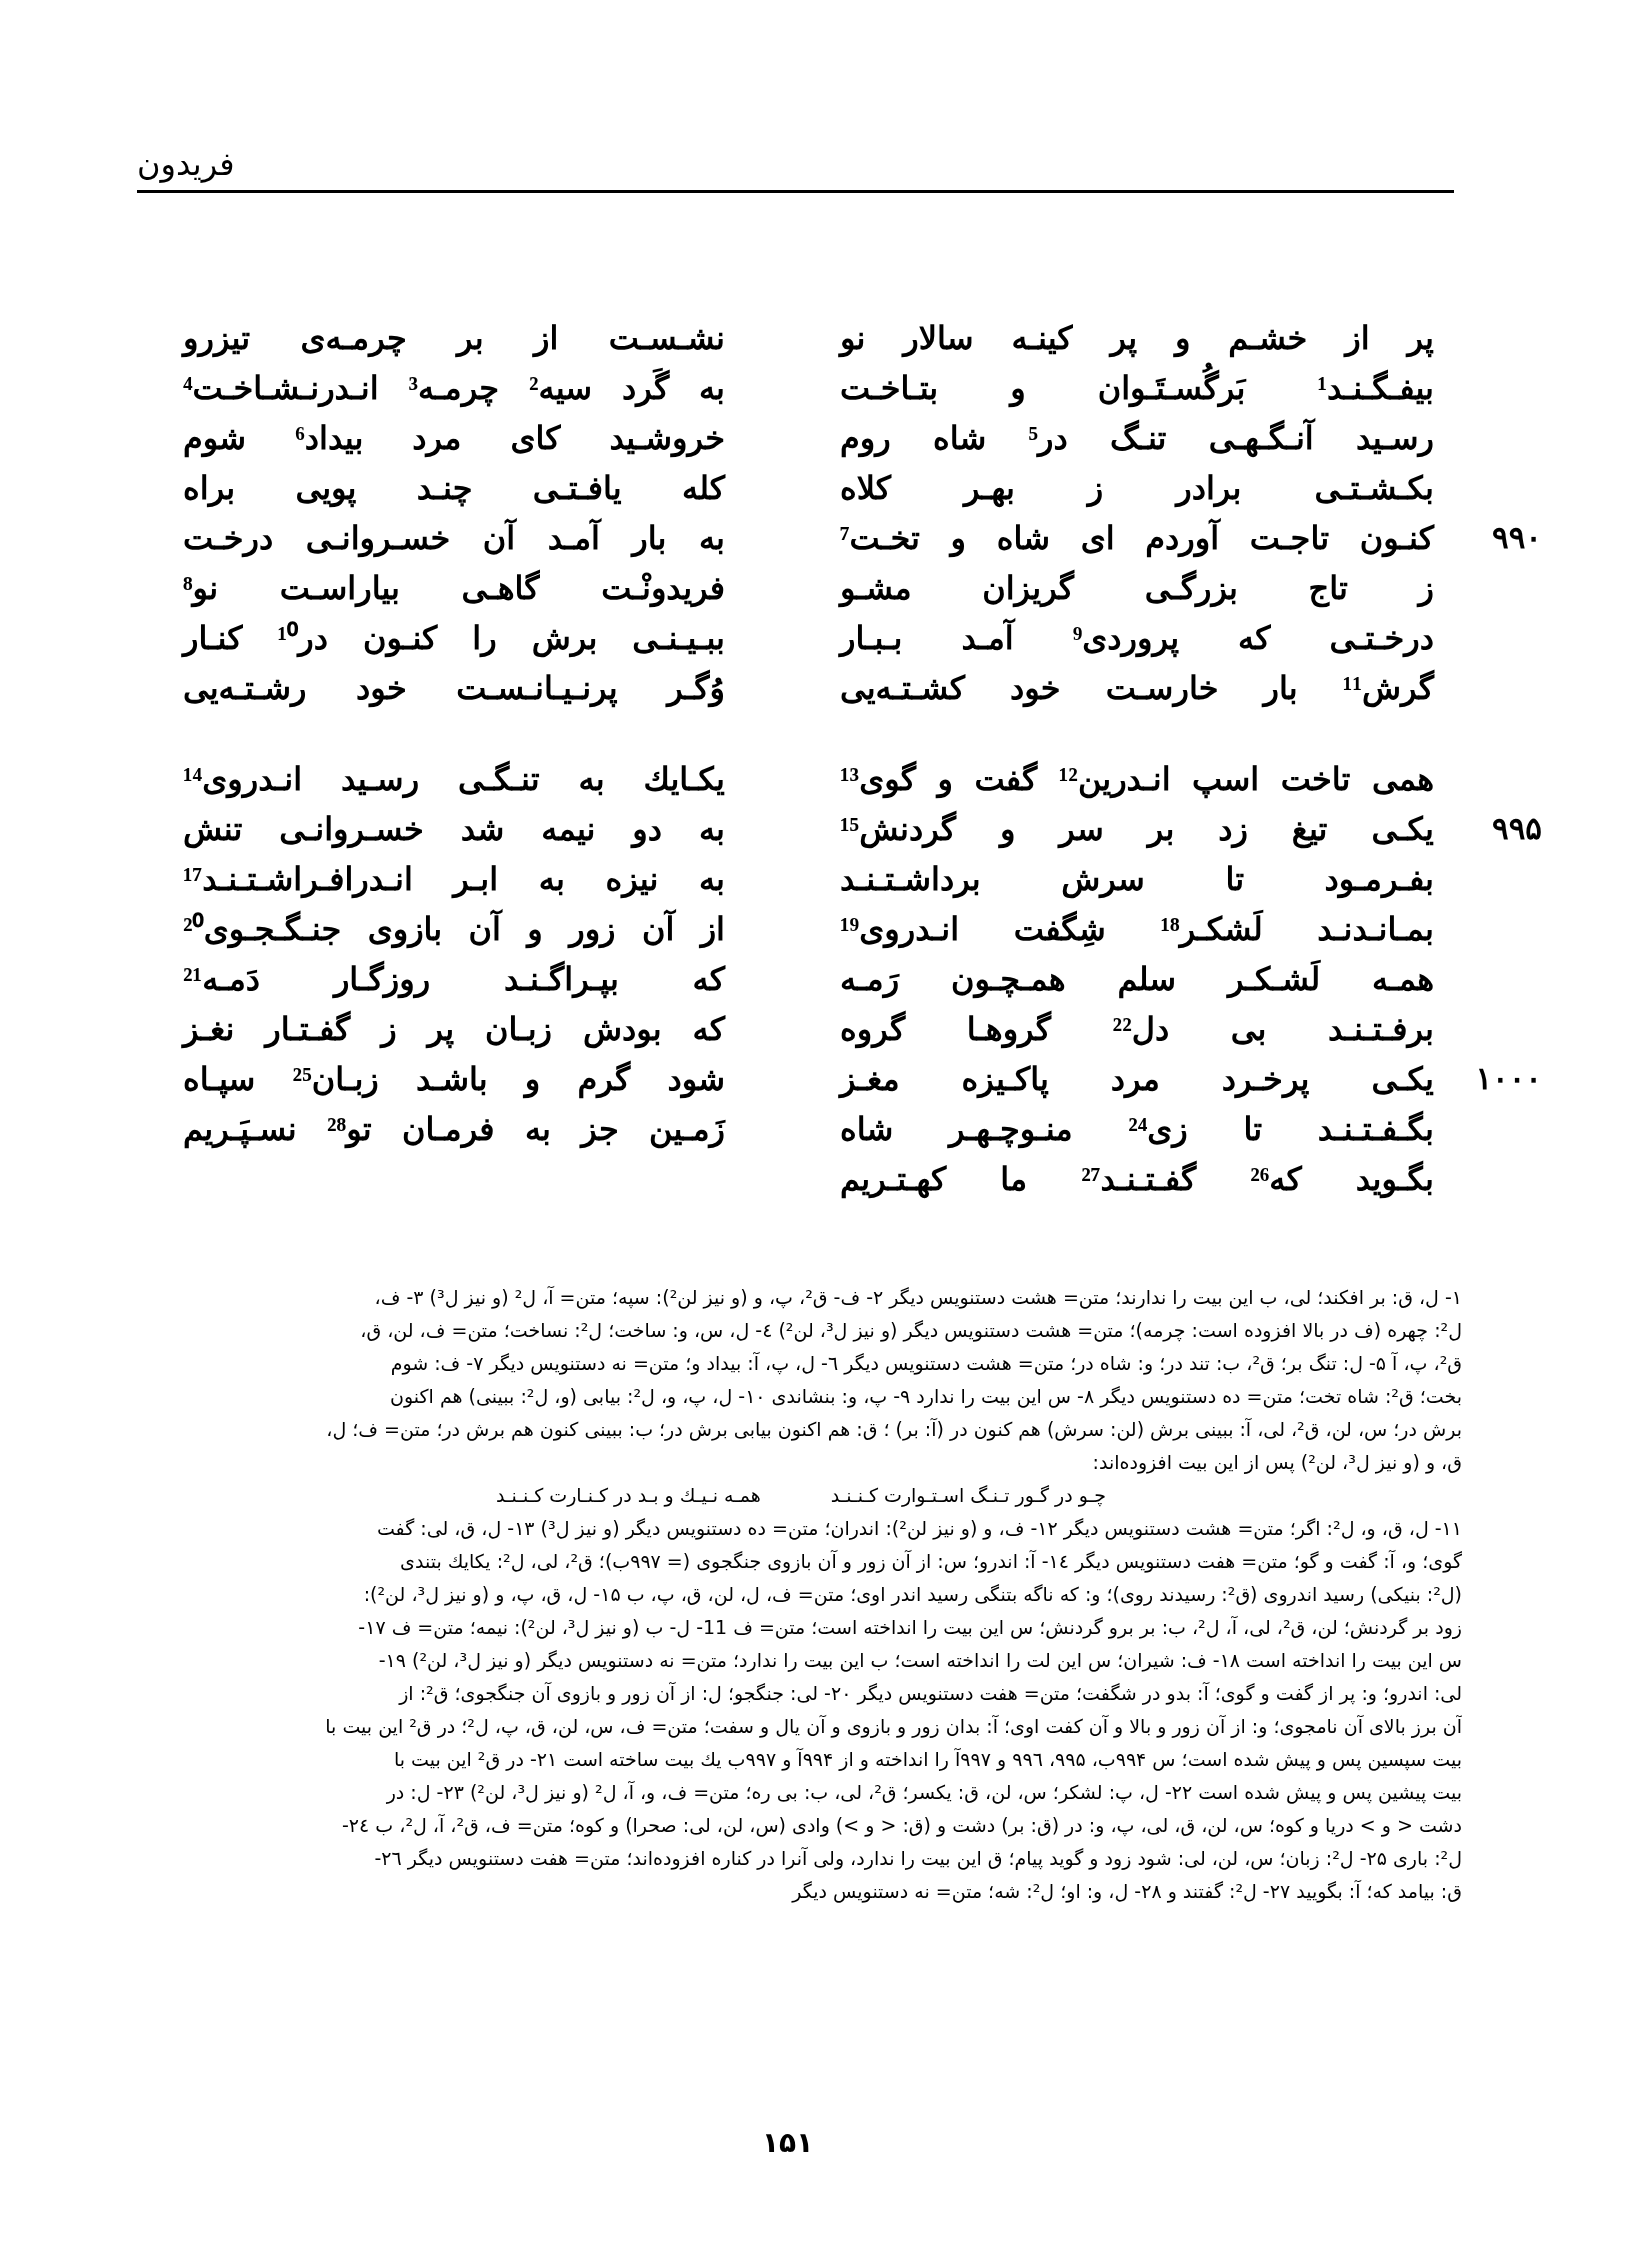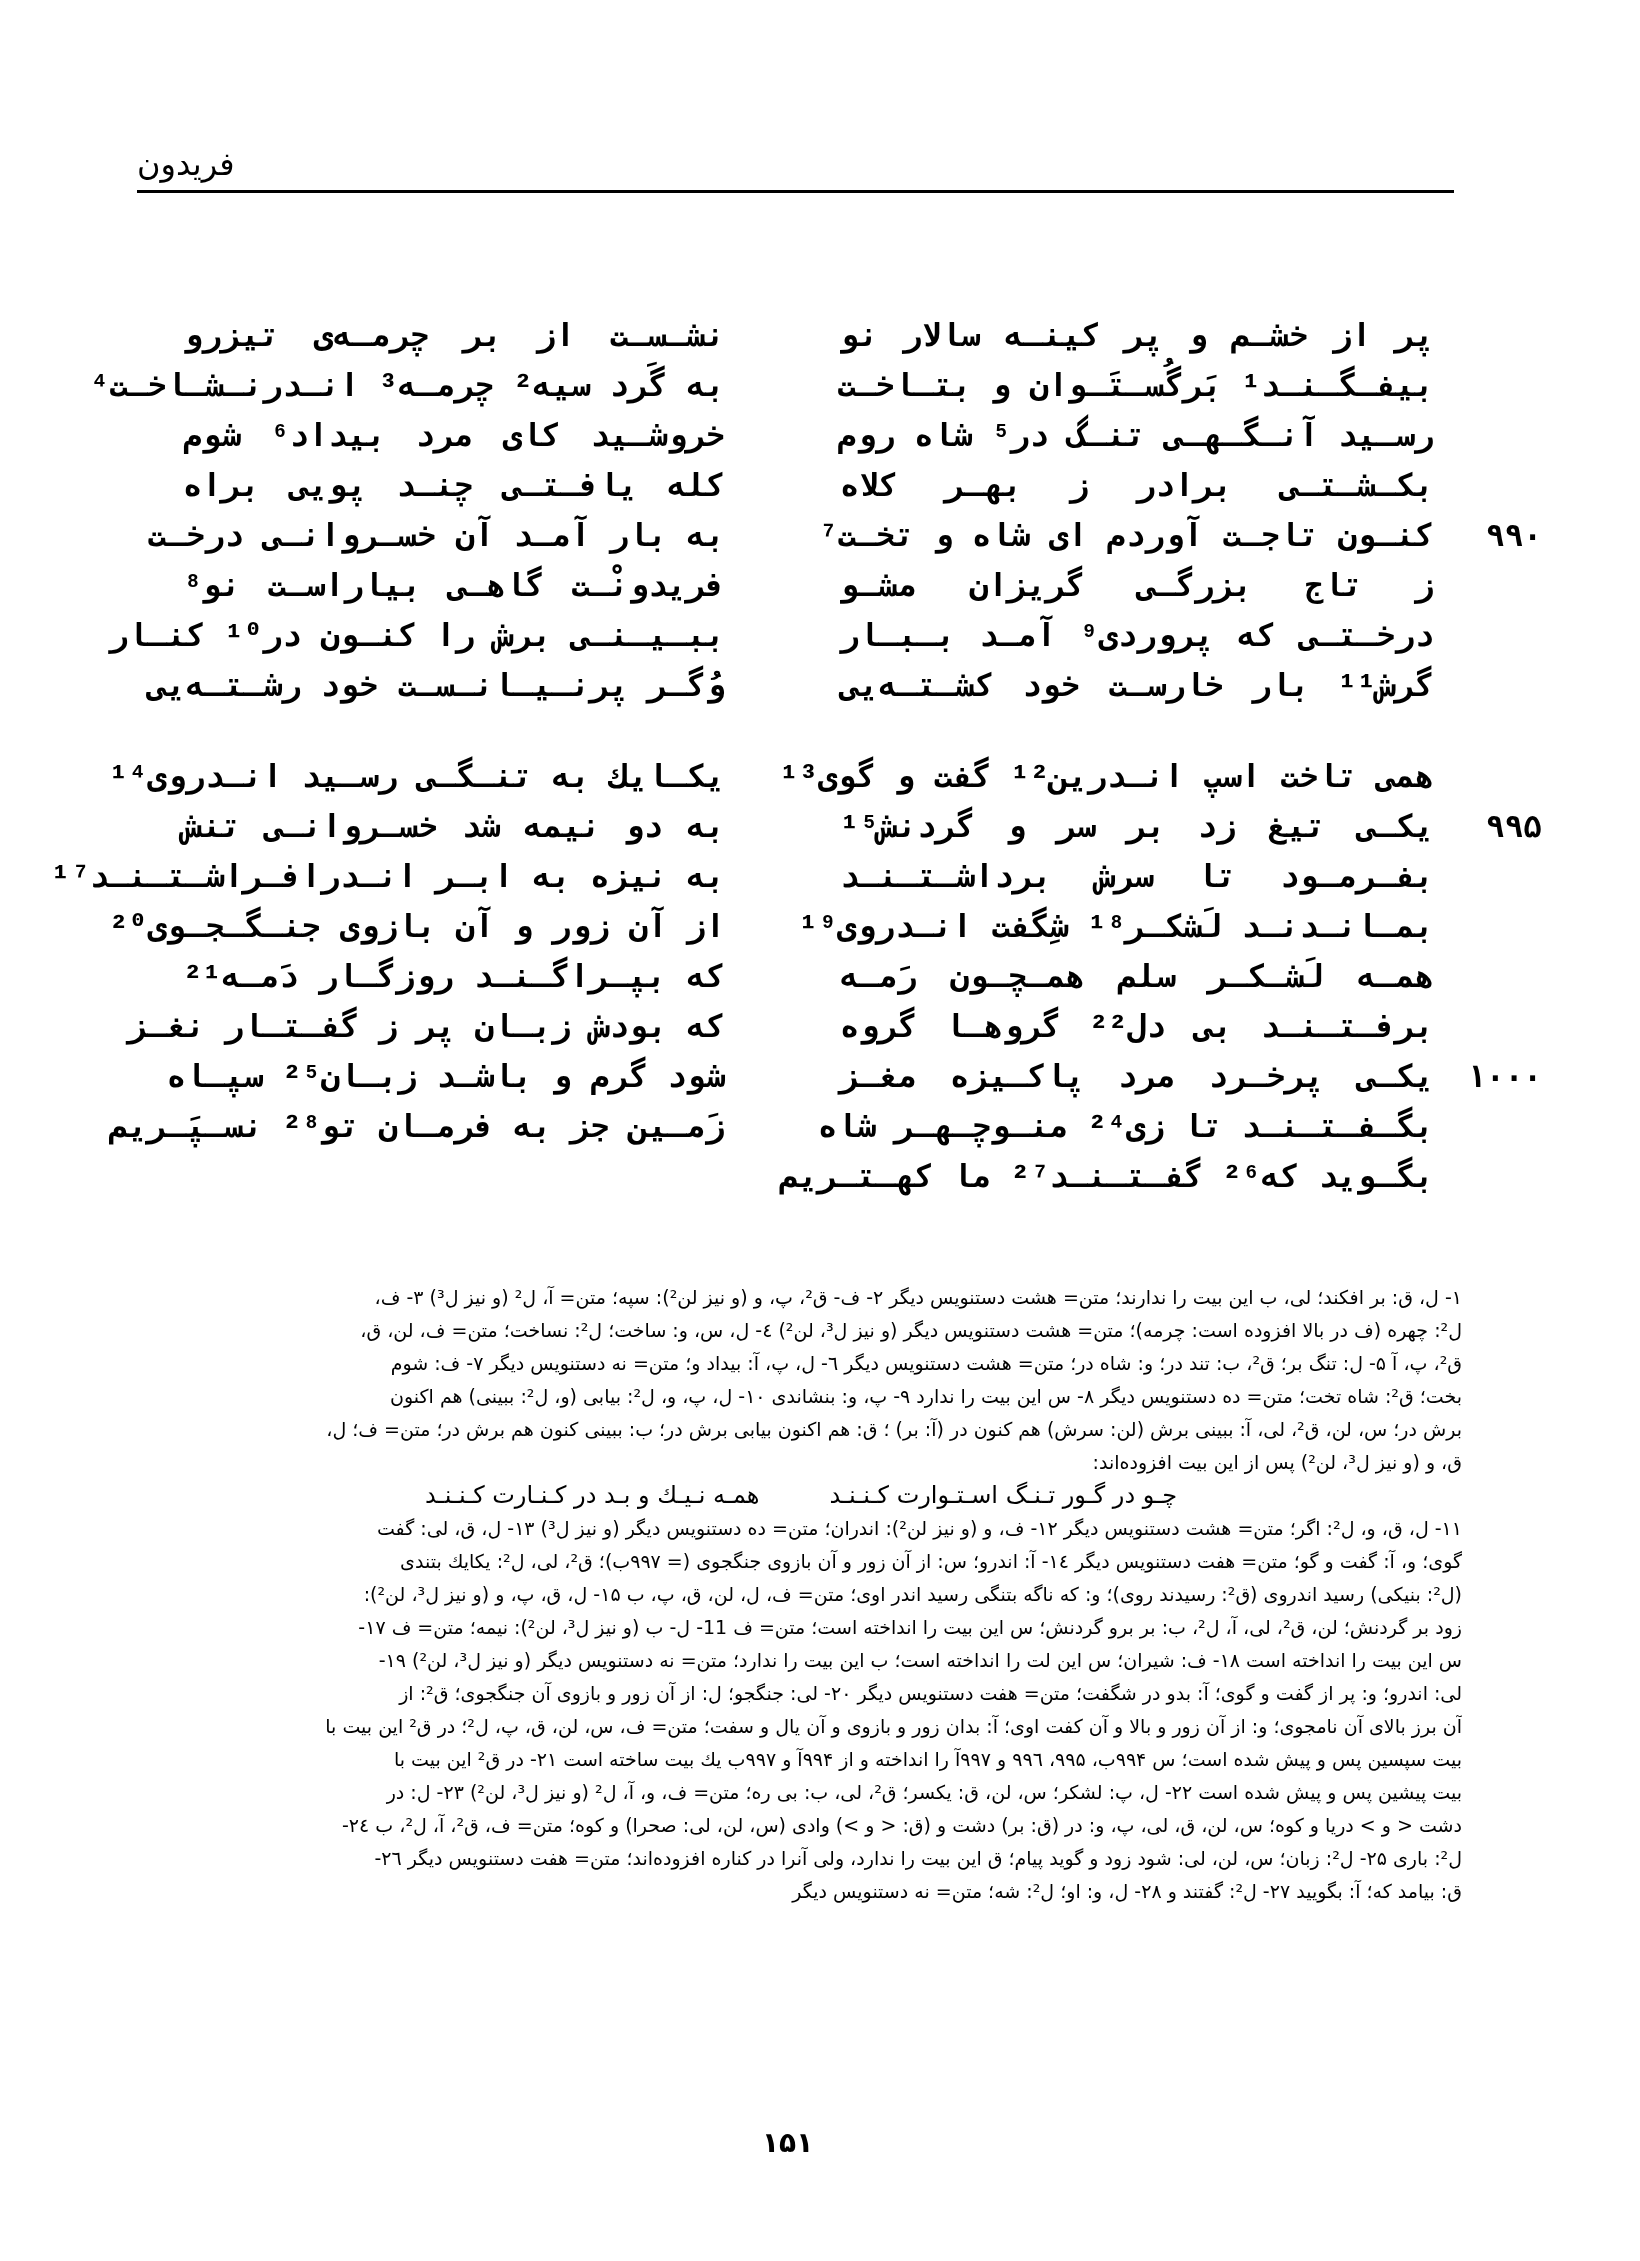--- a/index.html
+++ b/index.html
@@ -11,41 +11,41 @@
   .header-title {
     position: absolute; left: 137px; top: 145px;
     font-size: 32px; font-weight: normal; direction: rtl;
     font-family: "DejaVu Sans", sans-serif;
   }
   .header-rule {
     position: absolute; left: 137px; top: 190px; width: 1317px; height: 2.8px; background: #000;
   }
   .col {
     position: absolute; direction: rtl; text-align: justify;
-    font-family: Liberation Mono, monospace; font-weight: bold; font-size: 32px;
+    font-family: Liberation Serif, serif; font-weight: bold; font-size: 32px;
   }
   .col-right { right: 206px; top: 313px; width: 594px; }
   .col-left { left: 183px; top: 313px; width: 542px; }
   .verse {
     height: 50px; line-height: 50px; white-space: nowrap; position: relative;
     text-align-last: justify;
   }
   .verse.gap { margin-top: 41px; }
   .verse-num {
     position: absolute; right: -108px; top: 0; font-size: 31px; font-weight: bold;
     direction: rtl;
   }
   .notes {
     position: absolute; left: 140px; right: 178px; top: 1281px;
     direction: rtl; text-align: justify;
     font-family: "DejaVu Sans", sans-serif; font-size: 19px; line-height: 33px;
   }
   .note-line { white-space: nowrap; overflow: hidden; height: 33px; }
   .note-couplet {
-    text-align: center; font-size: 24px; white-space: nowrap; height: 33px;
+    text-align: center; font-size: 19px; white-space: nowrap; height: 33px;
   }
   .note-couplet span { margin: 0 35px; }
   .page-number {
     position: absolute; left: 762px; top: 2126px; font-size: 28px; font-weight: bold; text-align: right;
   }
 </style>
 </head>
 <body>
 
 <div class="page">

